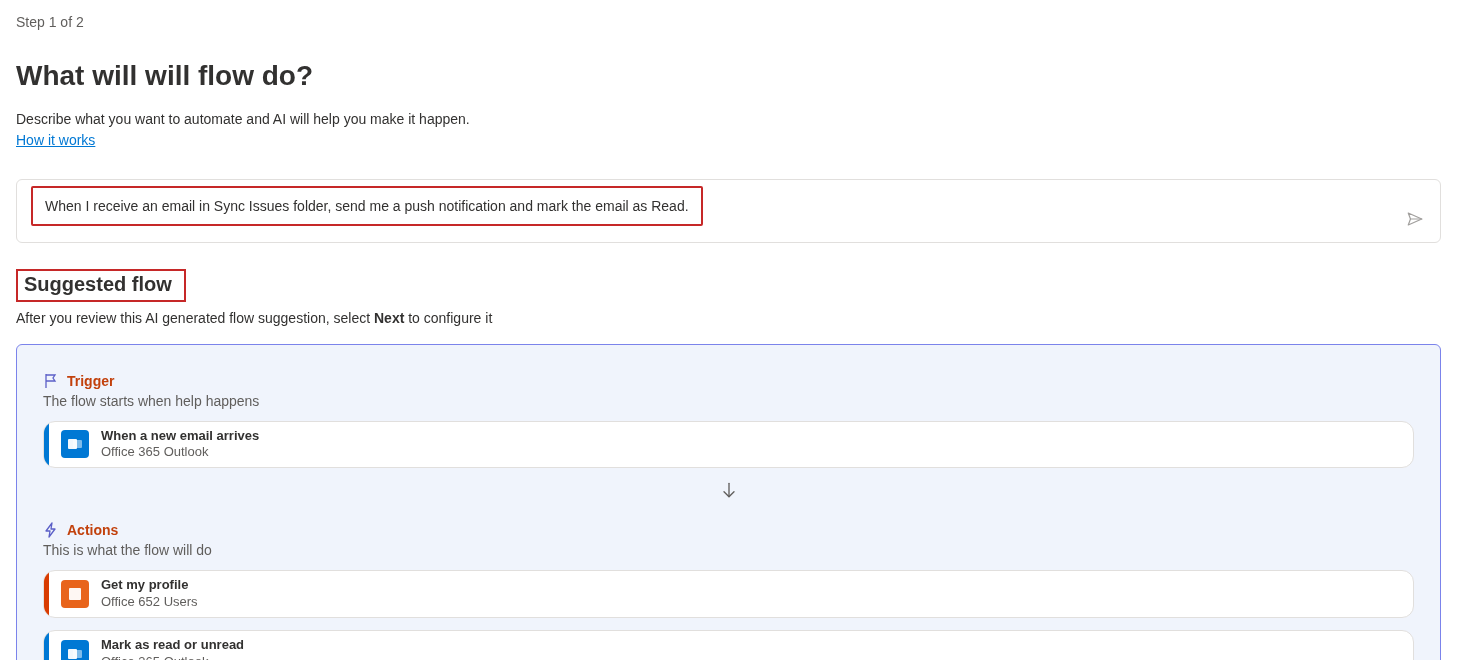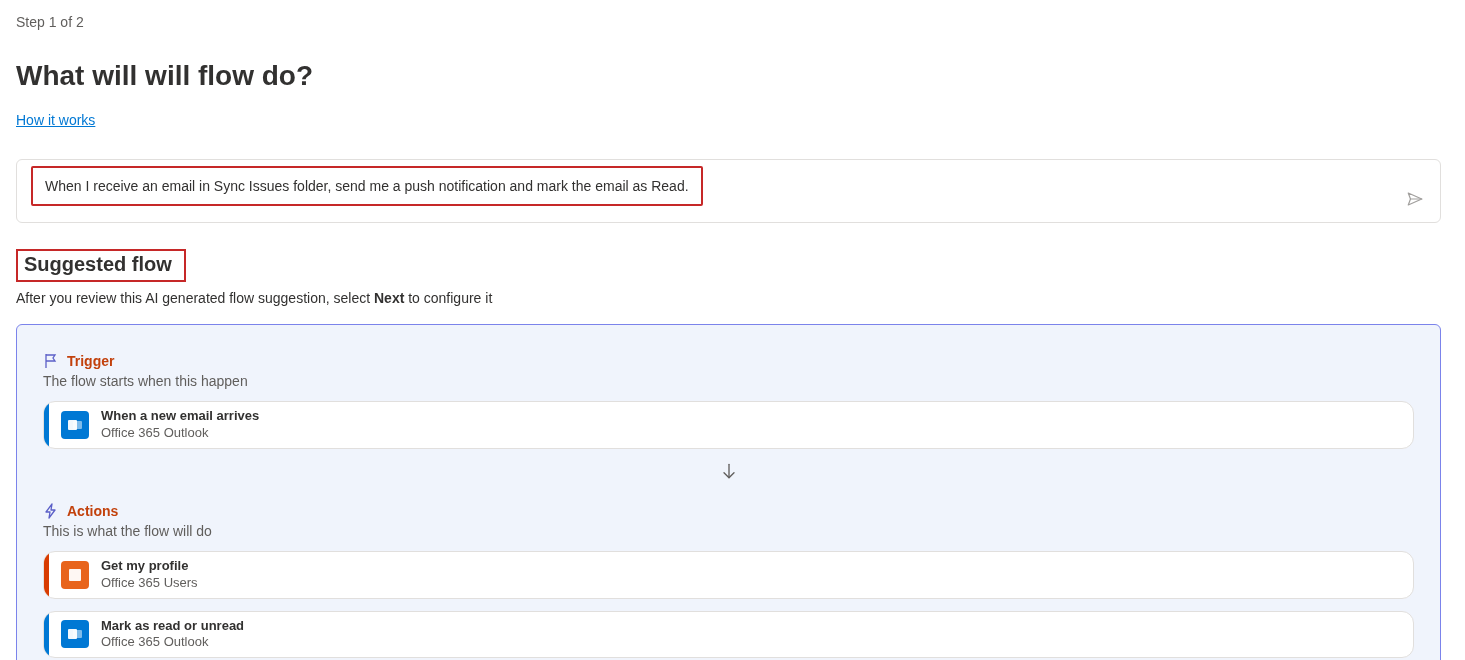--- a/index.html
+++ b/index.html
@@ -101,20 +101,21 @@
 
   .actions-block { margin-top: 4px; }
 </style>
 </head>
 <body>
 
 <div class="page">
   <div class="left-col">
     <div class="step-label">Step 1 of 2</div>
     <h1 class="page-title">What will will flow do?</h1>
+    <div class="page-desc">Describe what you want to automate and AI will help you make it happen.</div>
     <a class="how-link">How it works</a>
   </div>
 
   <div class="right-col">
     <div class="prompt-box">
       <div class="prompt-highlight">
         <span class="prompt-text">When I receive an email in Sync Issues folder, send me a push notification and mark the email as Read.</span>
       </div>
       <div class="send-btn">
         <span>
@@ -137,21 +138,21 @@
 
       <div class="section-header">
         <span class="section-icon">
           <svg viewBox="0 0 16 16" fill="none" stroke="currentColor" stroke-width="1.3">
             <path d="M3 1v14"></path>
               <path d="M3 2h9l-2 3 2 3H3"></path>
           </svg>
         </span>
         <span class="section-header-title">Trigger</span>
       </div>
-      <div class="section-sub">The flow starts when this happen</div>
+      <div class="section-sub">The flow starts when help happens</div>
 
       <div class="flow-card">
         <div class="accent accent-blue"></div>
         <div class="conn-icon icon-bg-blue">
           <svg viewBox="0 0 16 16" fill="currentColor">
               <rect x="1" y="3" width="9" height="10" rx="1" fill="#fff" opacity="0.95"></rect>
               <rect x="6" y="4" width="9" height="8" rx="1" fill="#fff" opacity="0.5"></rect>
             </svg>
         </div>
         <div class="card-body">
@@ -180,21 +181,21 @@
 
         <div class="flow-card">
           <div class="accent accent-orange"></div>
           <div class="conn-icon icon-bg-orange">
             <svg viewBox="0 0 16 16" fill="#fff">
                 <rect x="2" y="2" width="12" height="12" rx="1" opacity="0.95"></rect>
               </svg>
           </div>
           <div class="card-body">
             <div class="card-title">Get my profile</div>
-            <div class="card-conn">Office 365 Users</div>
+            <div class="card-conn">Office 652 Users</div>
           </div>
         </div>
 
 
         <div class="flow-card">
           <div class="accent accent-blue"></div>
           <div class="conn-icon icon-bg-blue">
             <svg viewBox="0 0 16 16" fill="currentColor">
                 <rect x="1" y="3" width="9" height="10" rx="1" fill="#fff" opacity="0.95"></rect>
                 <rect x="6" y="4" width="9" height="8" rx="1" fill="#fff" opacity="0.5"></rect>

